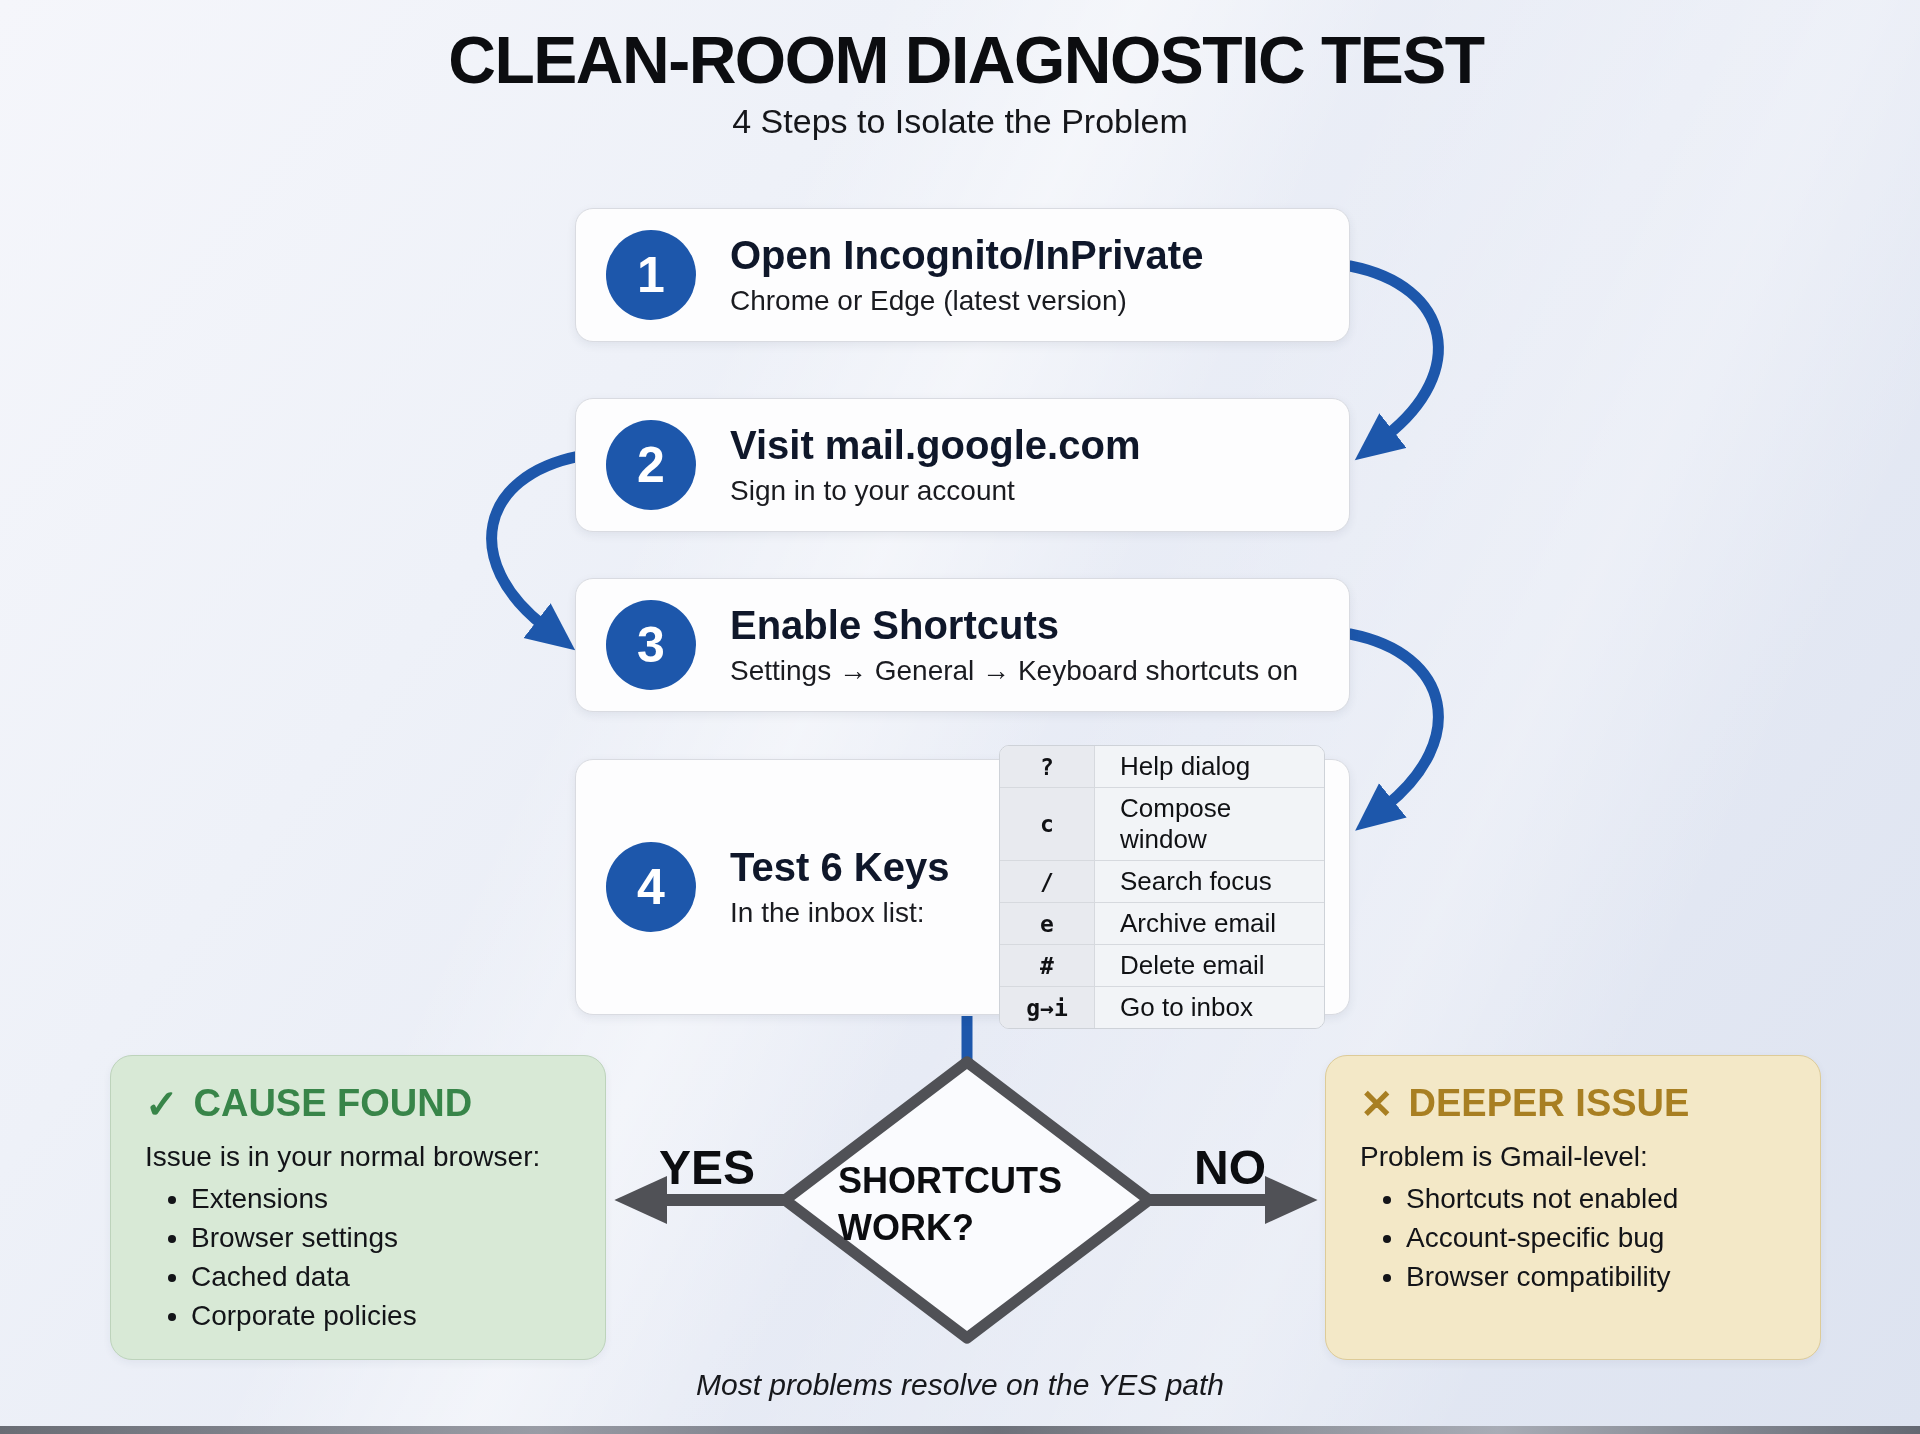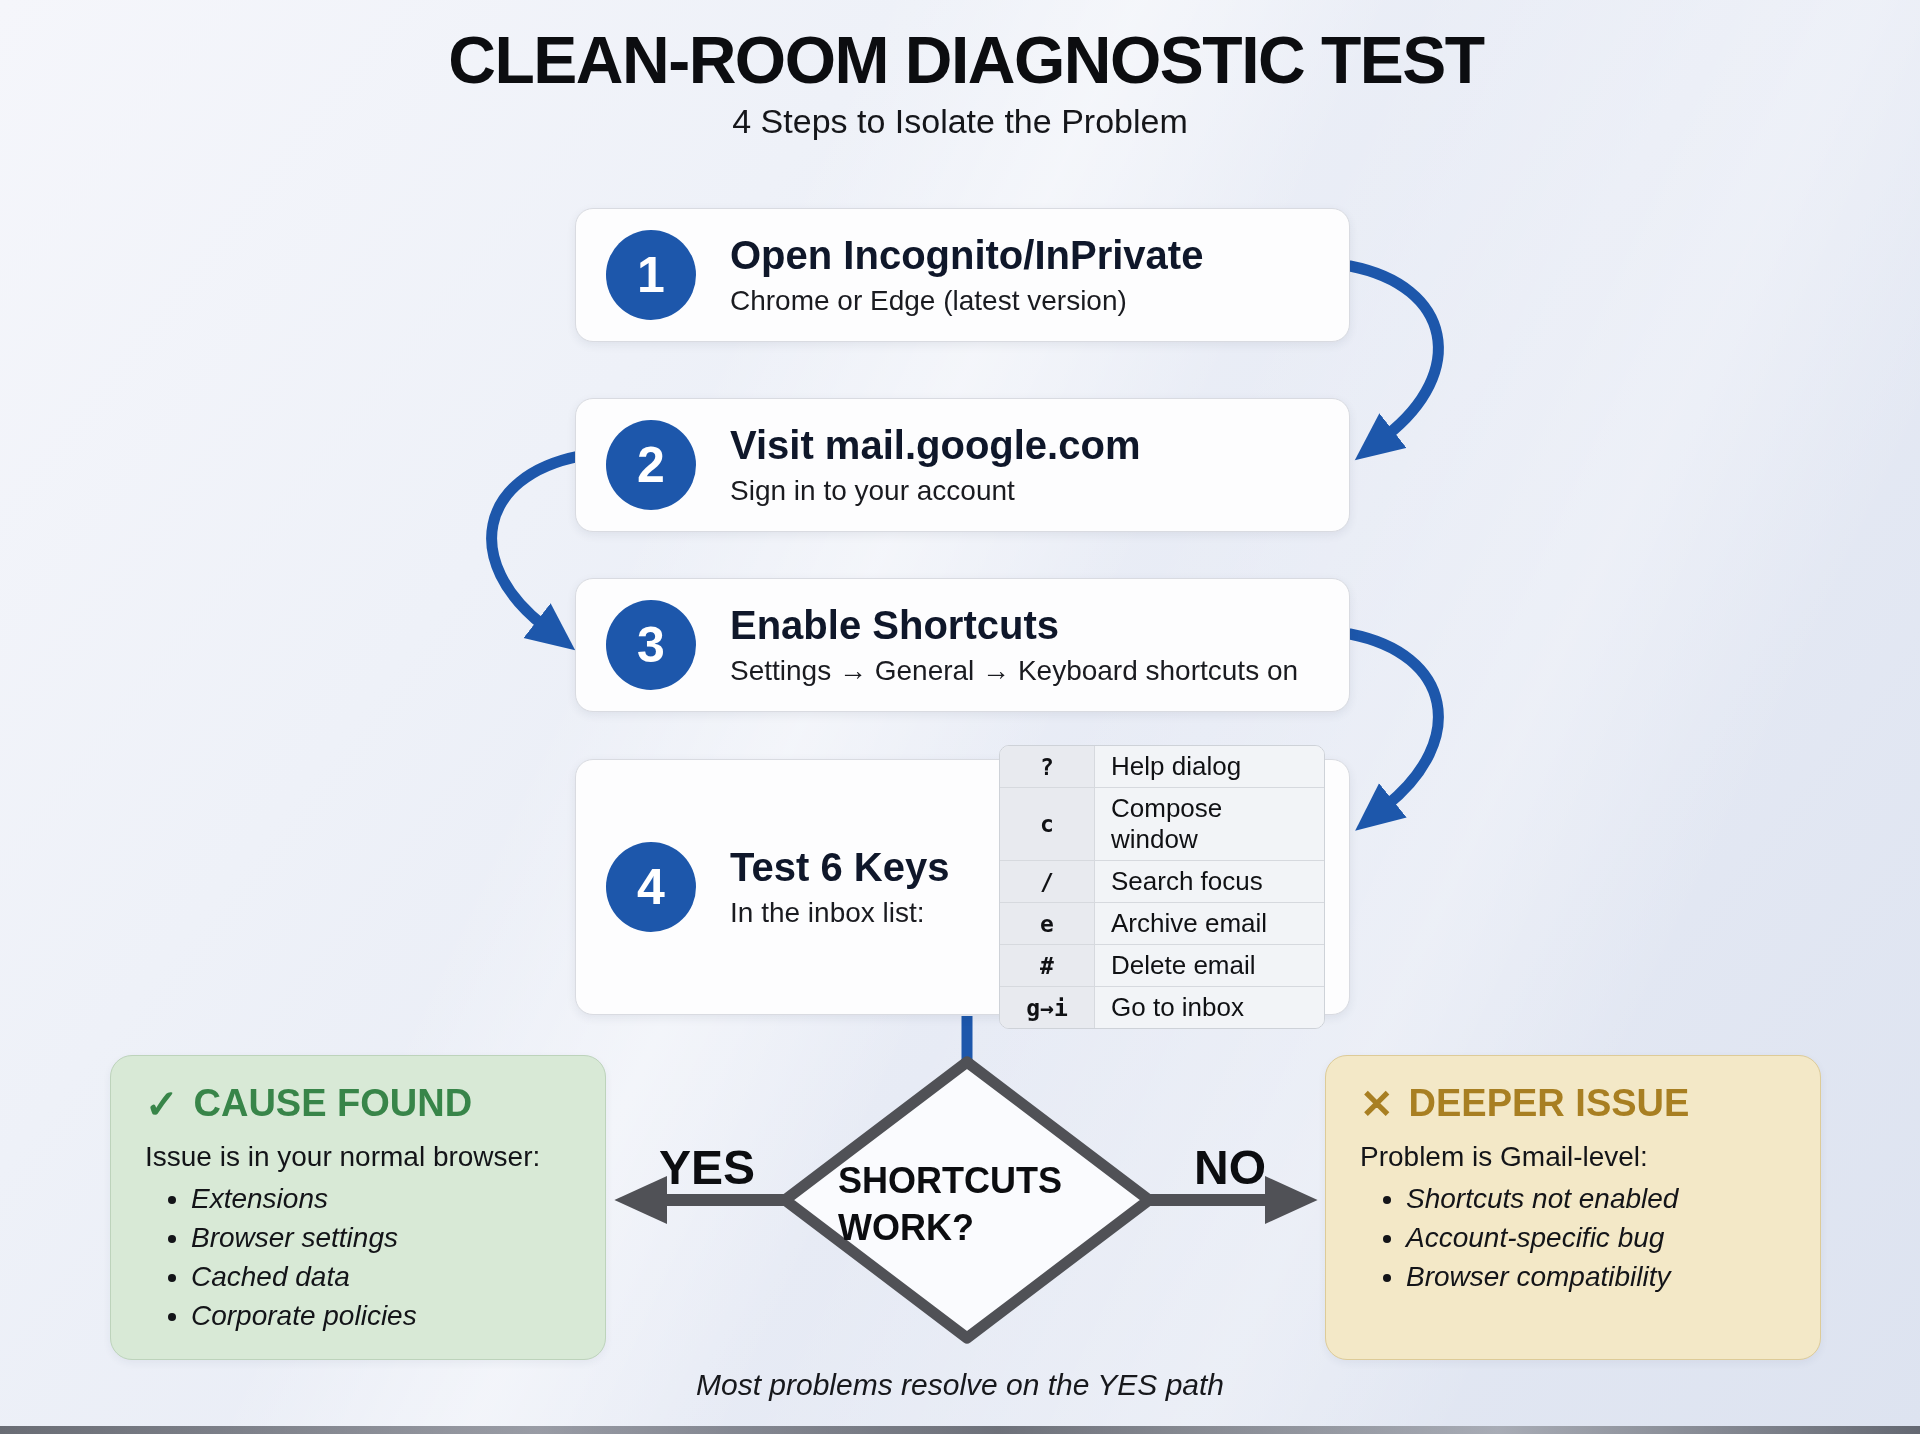--- a/index.html
+++ b/index.html
@@ -35,39 +35,39 @@
   .card-desc{font-size:28px;color:#1a1b20;margin-top:7px;}
 
   .keys-wrap{flex:0 0 324px;border:1.5px solid #ced2d8;border-radius:10px;overflow:hidden;
     background:#f2f4f7;}
   .keys{border-collapse:collapse;width:324px;}
   .keys td{padding:5px 8px;font-size:26px;color:#101114;border-top:1.5px solid #d6d9de;height:31px;}
   .keys tr:first-child td{border-top:none;}
   .keys td.k{width:78px;background:#e8eaef;text-align:center;
     font-family:"DejaVu Sans Mono",monospace;font-weight:700;font-size:23px;
     border-right:1.5px solid #d6d9de;}
-  .keys td.a{background:#f2f4f7;padding-left:16px;}
+  .keys td.a{background:#f2f4f7;padding-left:25px;}
 
   .decision-text{position:absolute;left:838px;top:1158px;width:260px;text-align:left;
     font-size:36px;font-weight:800;line-height:1.3;color:#0c0d10;}
   .path-label{position:absolute;width:150px;text-align:center;top:1140px;
     font-size:48px;font-weight:800;color:#0c0d10;}
   .yes-label{left:632px;}
   .no-label{left:1155px;}
 
   .outcome{position:absolute;top:1055px;width:496px;height:305px;box-sizing:border-box;
     border-radius:22px;padding:26px 30px 20px 34px;box-shadow:0 3px 8px rgba(40,50,80,.06);}
   .outcome-yes{left:110px;background:#d8e9d6;border:1.5px solid #bdd3bb;}
   .outcome-no{left:1325px;background:#f3e8c7;border:1.5px solid #ddcb98;}
   .outcome-head{display:flex;align-items:center;gap:15px;font-size:38px;font-weight:800;}
   .outcome-yes .outcome-head{color:#388549;}
   .outcome-no .outcome-head{color:#a87f22;}
   .outcome-head .mark{font-size:40px;font-weight:800;line-height:1;}
   .outcome-intro{font-size:28px;color:#131418;margin-top:16px;}
-  .outcome ul{margin:10px 0 0 0;padding-left:46px;font-size:28px;color:#131418;font-style:italic;}
+  .outcome ul{margin:10px 0 0 0;padding-left:46px;font-size:28px;color:#131418;}
   .outcome li{margin-top:7px;}
 
   .footer-note{position:absolute;left:0;right:0;top:1368px;text-align:center;
     font-style:italic;font-size:30px;color:#17181c;}
 
   .bottom-edge{position:absolute;left:0;right:0;bottom:0;height:8px;opacity:.65;
     background:linear-gradient(90deg,#23262e 0%,#6a6d78 28%,#2b2e37 52%,#8a8d95 78%,#23262e 100%);}
 </style>
 </head>
 <body>

